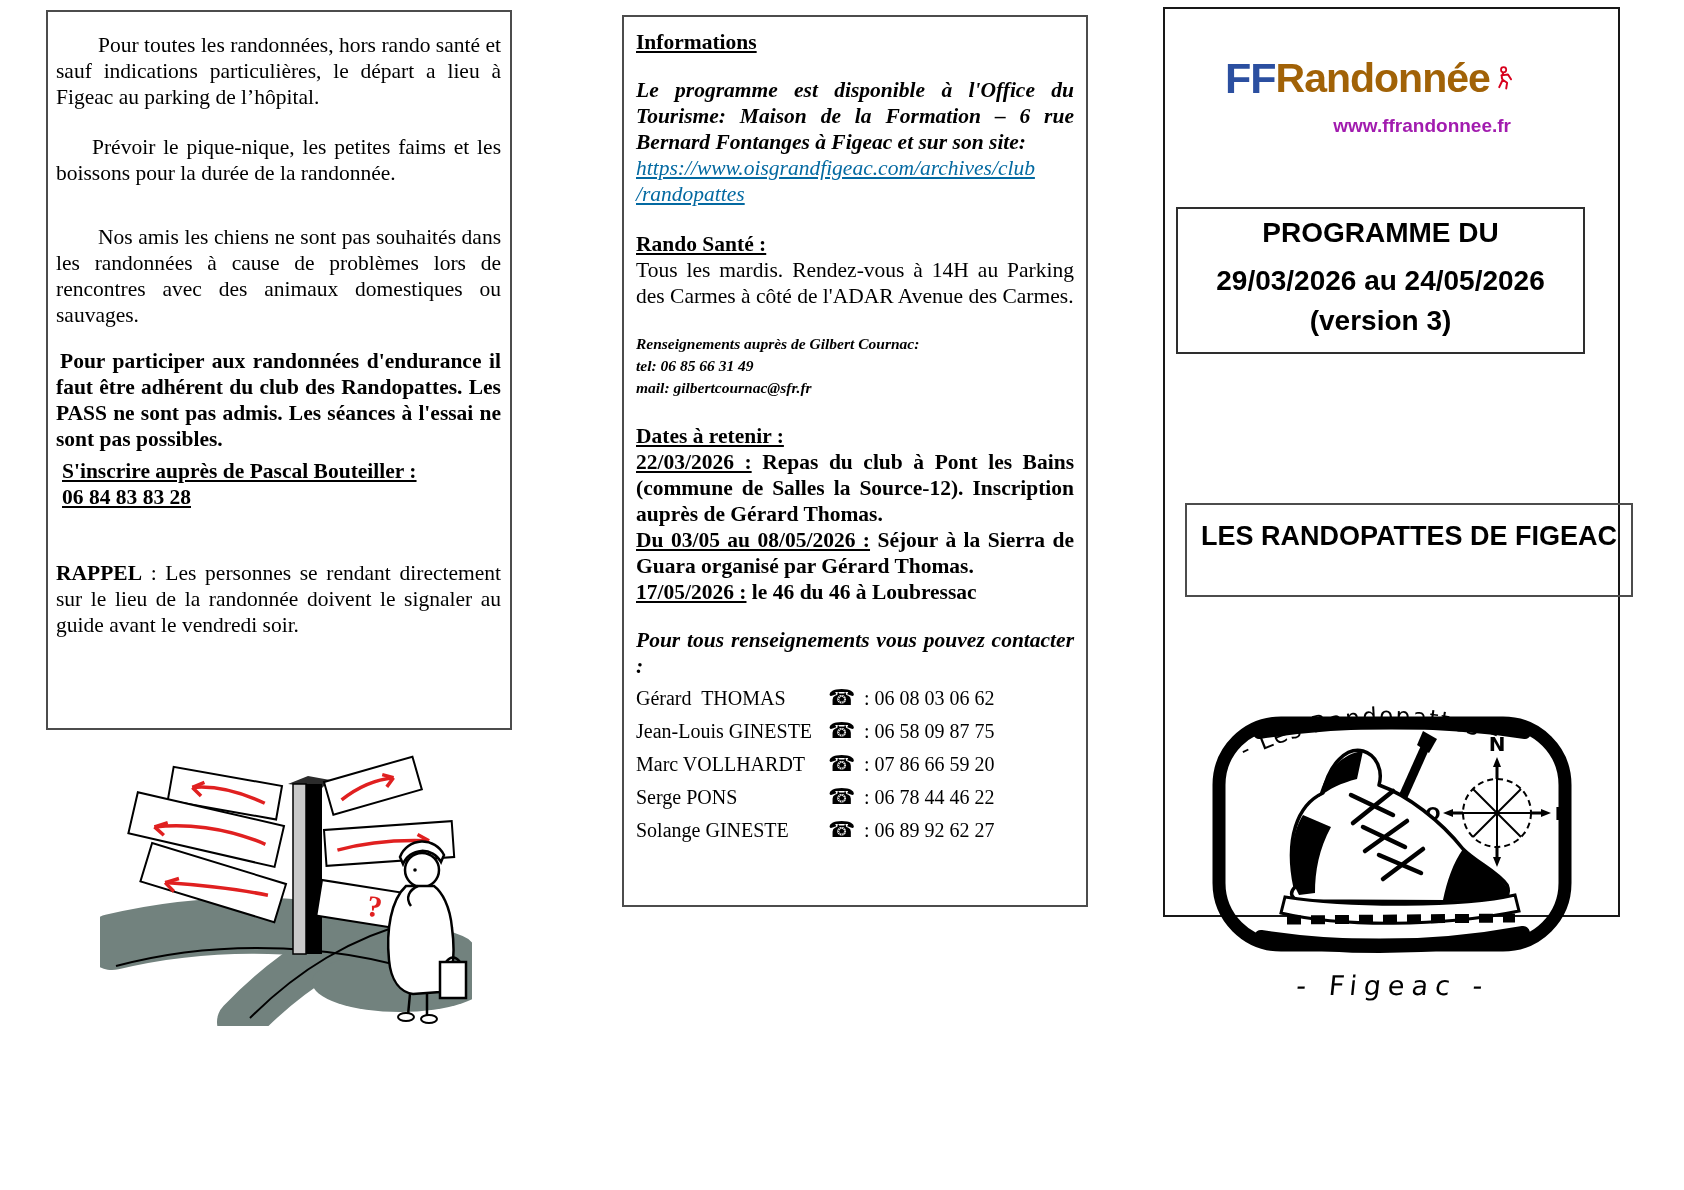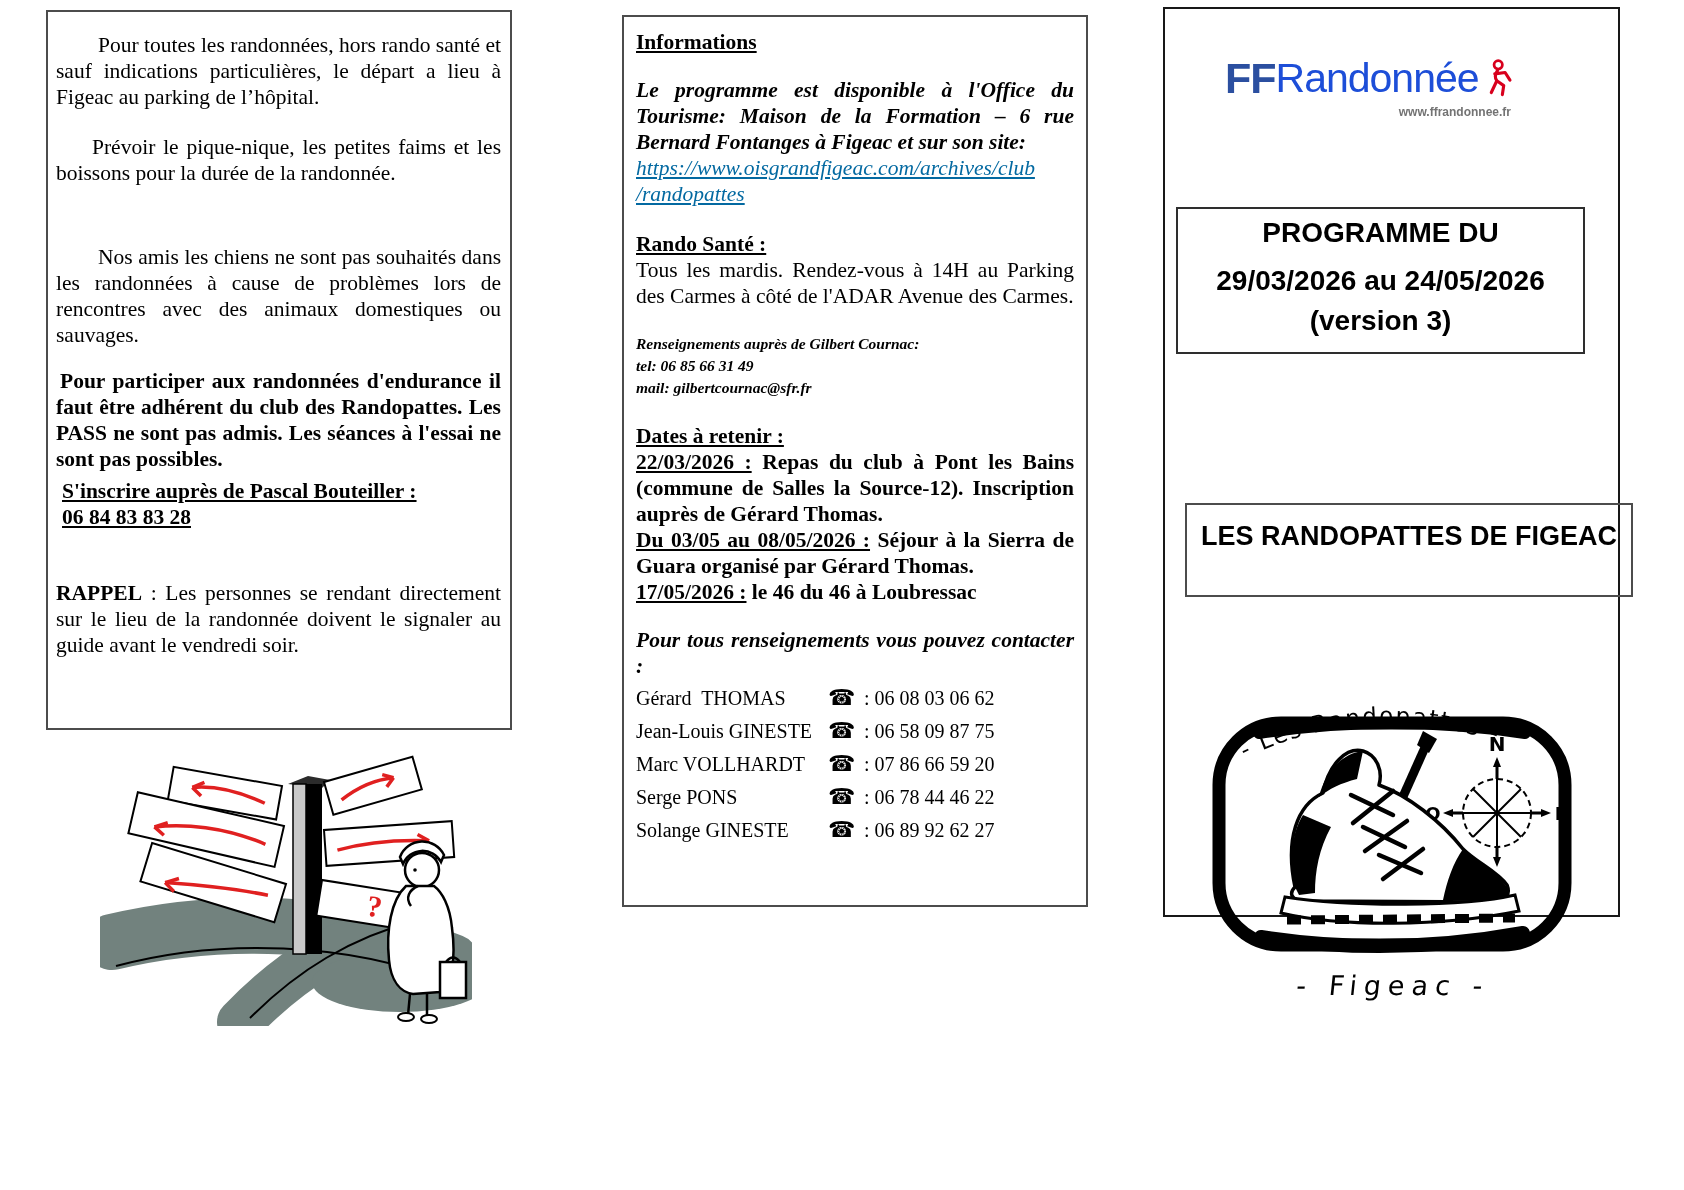--- a/index.html
+++ b/index.html
@@ -10,21 +10,21 @@
   .panel { position:absolute; background:#fff; box-sizing:border-box; }
   .panel-left   { left:46px;  top:10px; width:466px; height:720px; border:2px solid #4c4c4c; }
   .panel-middle { left:622px; top:15px; width:466px; height:892px; border:2px solid #4c4c4c; }
   .panel-right  { left:1163px; top:7px; width:457px; height:910px; border:2px solid #181818; }
 
   
   .pl-content { padding:10px 9px 0 8px; }
   .body-p { margin:0; font-size:21.5px; line-height:26px; text-align:justify; }
   .p1 { margin-top:10px; text-indent:42px; }
   .p2 { margin-top:24px; text-indent:36px; }
-  .p3 { margin-top:58px; text-indent:42px; }
+  .p3 { margin-top:38px; text-indent:42px; }
   .p4 { margin-top:20px; font-weight:bold; text-indent:4px; }
   .register { margin:6px; font-size:21.5px; line-height:26px; font-weight:bold; }
   .register .u { text-decoration:underline; }
   .rappel { margin-top:50px; }
   .rappel b { font-weight:bold; }
   .cartoon-wrap { position:absolute; left:52px; top:712px; width:372px; height:302px; }
 
   
   .pm-content { padding:12px 12px 0 12px; }
   .m-head { margin:0; font-size:21.5px; line-height:26px; font-weight:bold; text-decoration:underline; }
@@ -40,22 +40,22 @@
   .contact-list { margin-top:6px; }
   .contact-row { display:flex; align-items:baseline; height:26px; margin-bottom:7px; font-size:20px; }
   .c-name { width:192px; white-space:pre; }
   .c-icon { width:36px; font-size:22px; font-family:"DejaVu Sans", sans-serif; }
   .c-phone { white-space:pre; }
 
   
   .ff-logo { position:absolute; top:46px; left:60px; width:288px; }
   .ff-row { display:flex; align-items:flex-start; justify-content:center; }
   .ff-ff   { font-family:"Liberation Sans", sans-serif; font-weight:800; font-size:43px; line-height:46px; color:#2b4fa0; letter-spacing:-1px; }
-  .ff-rand { font-family:"Liberation Sans", sans-serif; font-weight:400; font-size:41px; line-height:46px; color:#1d4ed8; letter-spacing:-1px;text-align:center; }
-  .ff-url  { text-align:right; padding-right:2px; font-family:"Liberation Sans", sans-serif; font-weight:bold; font-size:12px; color:#737373; margin-top:0px; }
+  .ff-rand { font-family:"Liberation Sans", sans-serif; font-weight:700; font-size:41px; line-height:46px; color:#a16207; letter-spacing:-1px;text-align:center; }
+  .ff-url  { text-align:right; padding-right:2px; font-family:"Liberation Sans", sans-serif; font-weight:bold; font-size:19px; color:#a21caf; margin-top:10px; }
   .walker { margin-left:4px; margin-top:-4px; }
 
   .program-box {
     position:absolute; left:11px; top:198px; width:409px; height:147px;
     border:2px solid #2e2e2e; box-sizing:border-box; text-align:center;
     font-family:"Liberation Sans", sans-serif; font-weight:bold;
   }
   .pb-l1 { margin-top:8px;  font-size:28px; }
   .pb-l2 { margin-top:16px; font-size:28px; }
   .pb-l3 { margin-top:8px;  font-size:28px; }

